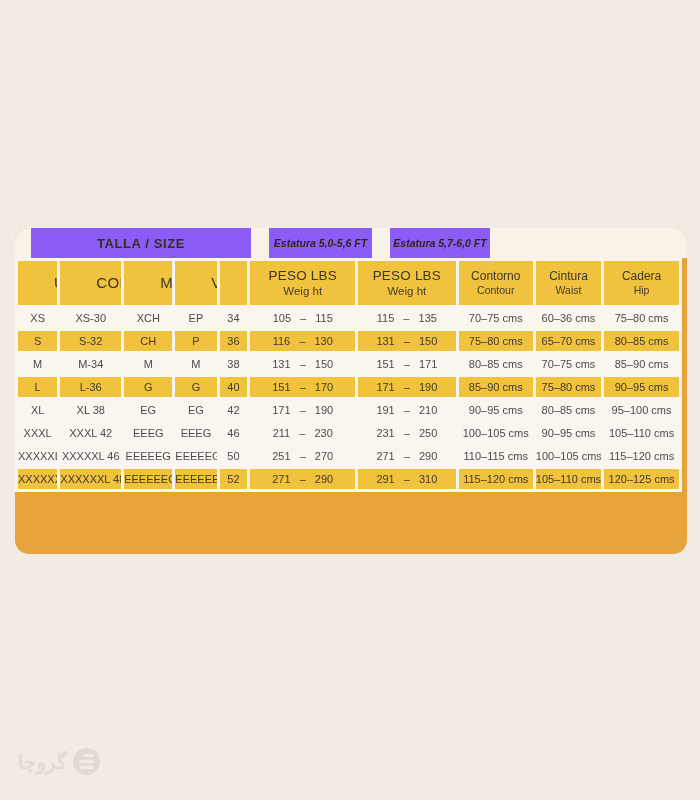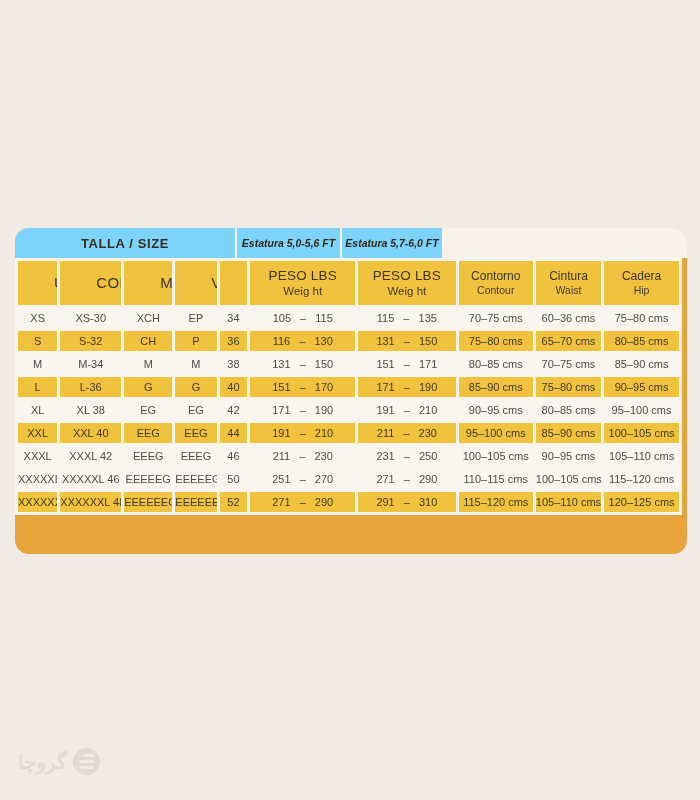--- a/index.html
+++ b/index.html
@@ -22,26 +22,27 @@
   }
 
   
   .band {
     display: flex;
     height: 30px;
     background: #F8F2E9;
     column-gap: 2px;
   }
   .band-sec {
-    background: #7dd3fc;
+    background: #8b5cf6;
     display: flex;
     align-items: center;
     justify-content: center;
     color: #362D1E;
     white-space: nowrap;
+    margin-left: 16px;
   }
   .band-talla   { width: 220px; font-size: 13px; font-weight: bold; letter-spacing: .6px; }
   .band-est     { font-size: 10.5px; font-weight: bold; font-style: italic; color: #2E2718; }
   .band-est1    { width: 103px; }
   .band-est2    { width: 100px; }
   .band-medidas { flex: 1; font-size: 12px; font-weight: bold; letter-spacing: .4px; }
 
   
   table.size-table {
     width: calc(100% - 5px);
@@ -231,32 +232,20 @@
           <td class="col1">XL 38</td>
           <td class="col2">EG</td>
           <td class="col3">EG</td>
           <td class="col4">42</td>
           <td class="col5">171 – 190</td>
           <td class="col6">191 – 210</td>
           <td class="col7">90–95 cms</td>
           <td class="col8">80–85 cms</td>
           <td class="col9">95–100 cms</td>
         </tr>
-        <tr class="hl">
-          <td class="col0">XXL</td>
-          <td class="col1">XXL 40</td>
-          <td class="col2">EEG</td>
-          <td class="col3">EEG</td>
-          <td class="col4">44</td>
-          <td class="col5">191 – 210</td>
-          <td class="col6">211 – 230</td>
-          <td class="col7">95–100 cms</td>
-          <td class="col8">85–90 cms</td>
-          <td class="col9">100–105 cms</td>
-        </tr>
         <tr>
           <td class="col0">XXXL</td>
           <td class="col1">XXXL 42</td>
           <td class="col2">EEEG</td>
           <td class="col3">EEEG</td>
           <td class="col4">46</td>
           <td class="col5">211 – 230</td>
           <td class="col6">231 – 250</td>
           <td class="col7">100–105 cms</td>
           <td class="col8">90–95 cms</td>

